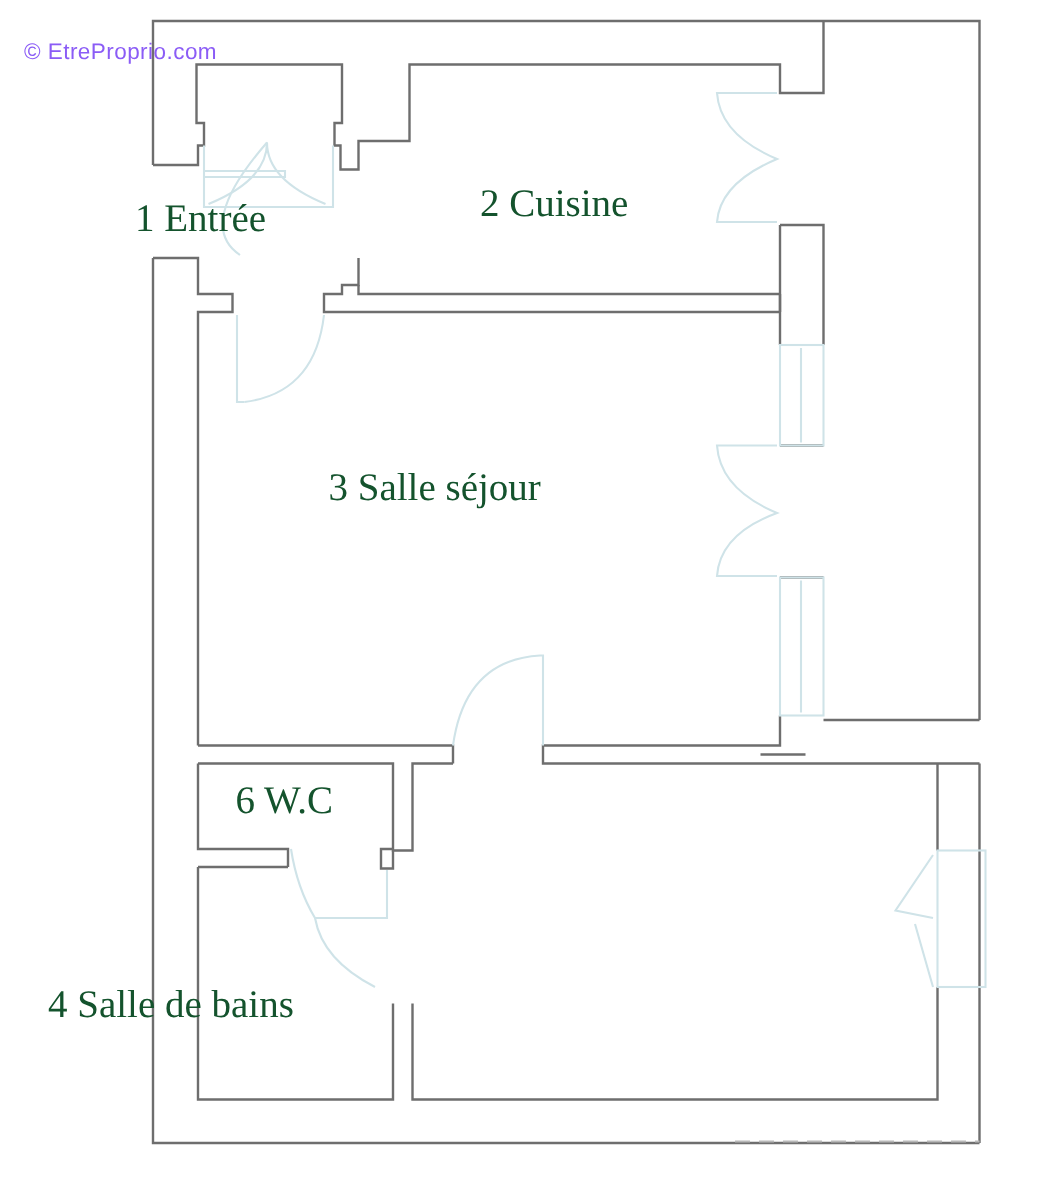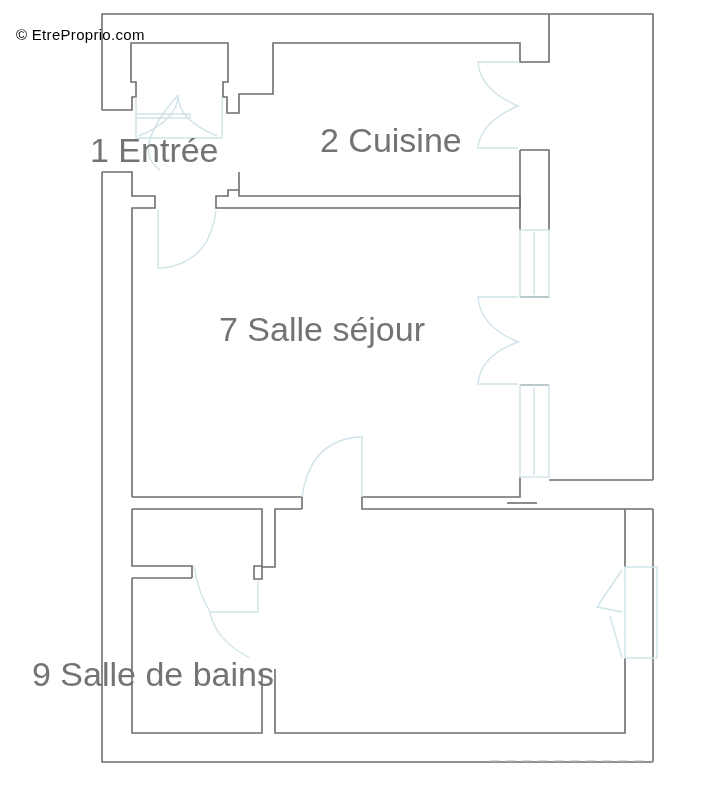--- a/index.html
+++ b/index.html
@@ -10,28 +10,29 @@
     overflow: hidden;
     background: #ffffff;
     font-family: "Liberation Sans", sans-serif;
   }
   #plan { position: absolute; left: 0; top: 0; }
   .wall { fill: none; stroke: #6e6e6e; stroke-width: 1.6; }
   .fixture { fill: none; stroke: #cfe3e8; stroke-width: 1.4; }
   .dashed { fill: none; stroke: #b8b8b8; stroke-width: 1.2; stroke-dasharray: 10 6; }
   .watermark {
     position: absolute; left: 16px; top: 26px;
-    font-size: 15px; color: #000000; letter-spacing: 0.3px;
+    font-size: 15px; color: #8b5cf6; letter-spacing: 0.3px;
   }
   .room-label {
     position: absolute;
-    color: #737373;
-    font-size: 34px;
+    color: #14532d;
+    font-size: 26px;
     white-space: nowrap;
     line-height: 1;
+    font-family: Liberation Serif, serif;
   }
 </style>
 </head>
 <body>
 
 <div id="canvas">
 
   <div class="watermark">© EtreProprio.com</div>
 
   <svg id="plan" width="706" height="800" viewBox="0 0 706 800">
@@ -100,15 +101,16 @@
 
       <rect class="fixture" x="625" y="567" width="32" height="91"></rect>
       <path class="fixture" d="M622,570 L597,607 L622,612 M610,616 L622,658"></path>
     </g>
 
     <polyline class="dashed" points="490,761 653,761"></polyline>
   </svg>
 
   <div class="room-label" style="left:90px; top:133px;">1 Entrée</div>
   <div class="room-label" style="left:320px; top:123px;">2 Cuisine</div>
-  <div class="room-label" style="left:219px; top:312px;">7 Salle séjour</div>
-  <div class="room-label" style="left:32px; top:657px;">9 Salle de bains</div>
+  <div class="room-label" style="left:219px; top:312px;">3 Salle séjour</div>
+  <div class="room-label" style="left:32px; top:657px;">4 Salle de bains</div>
+  <div class="room-label" style="left:157px; top:521px;">6 W.C</div>
 </div>
 
 </body></html>

